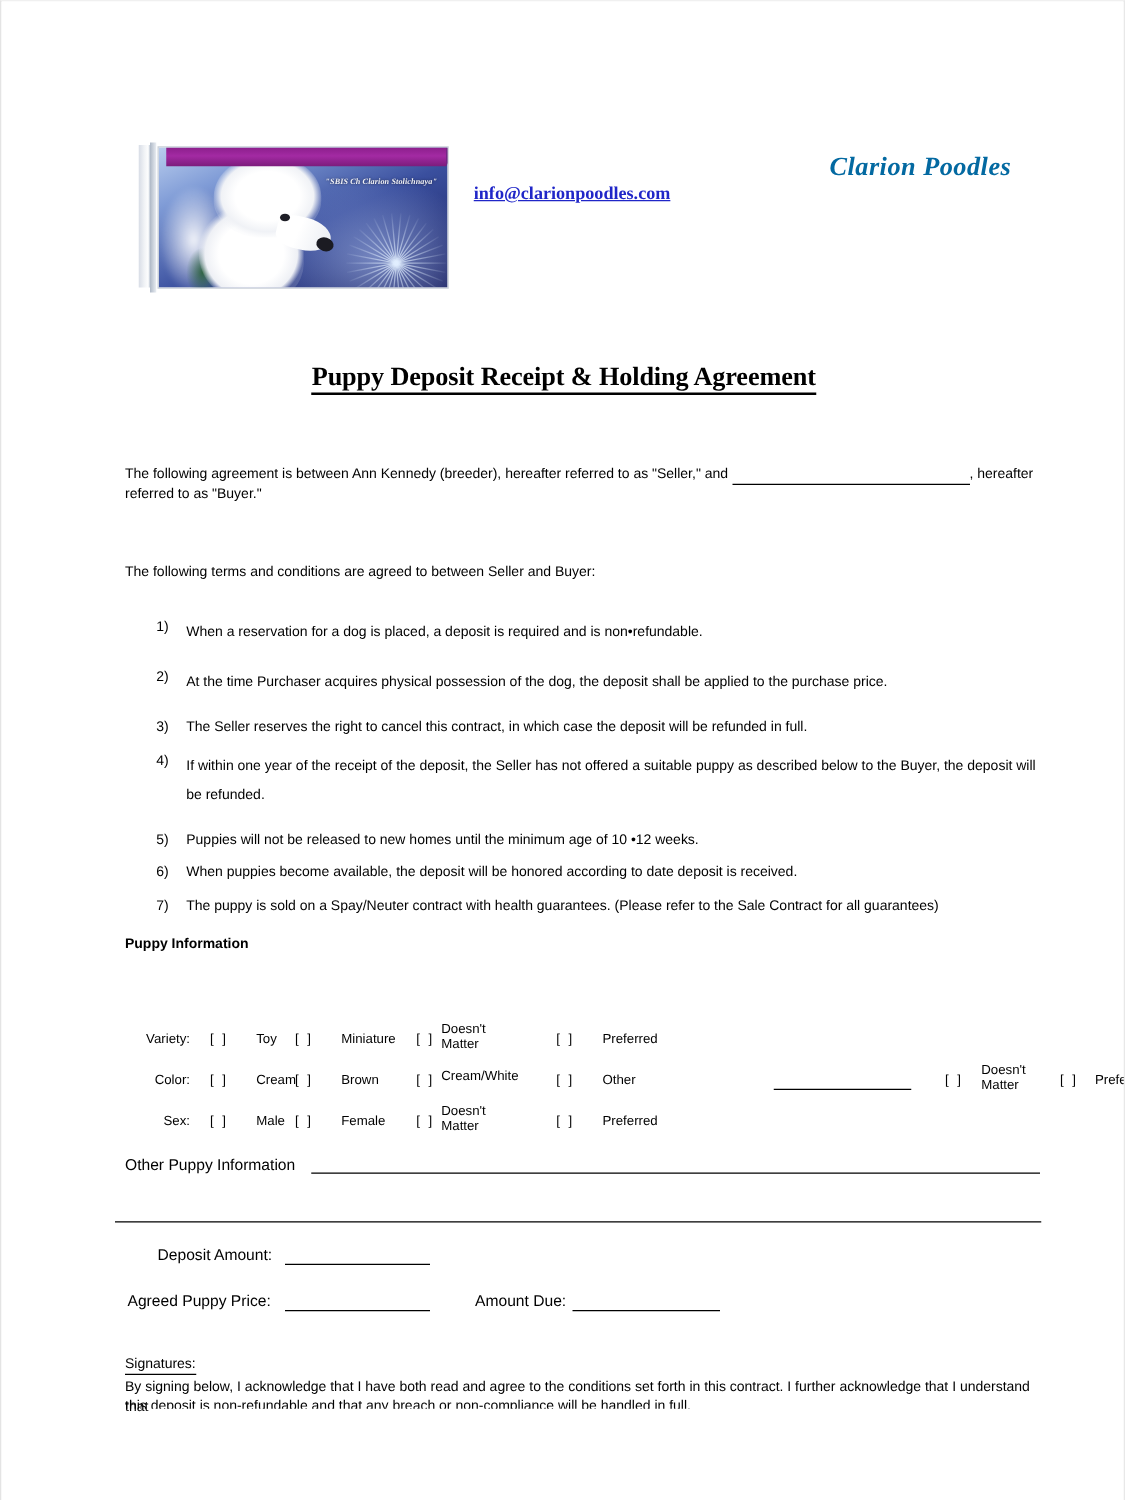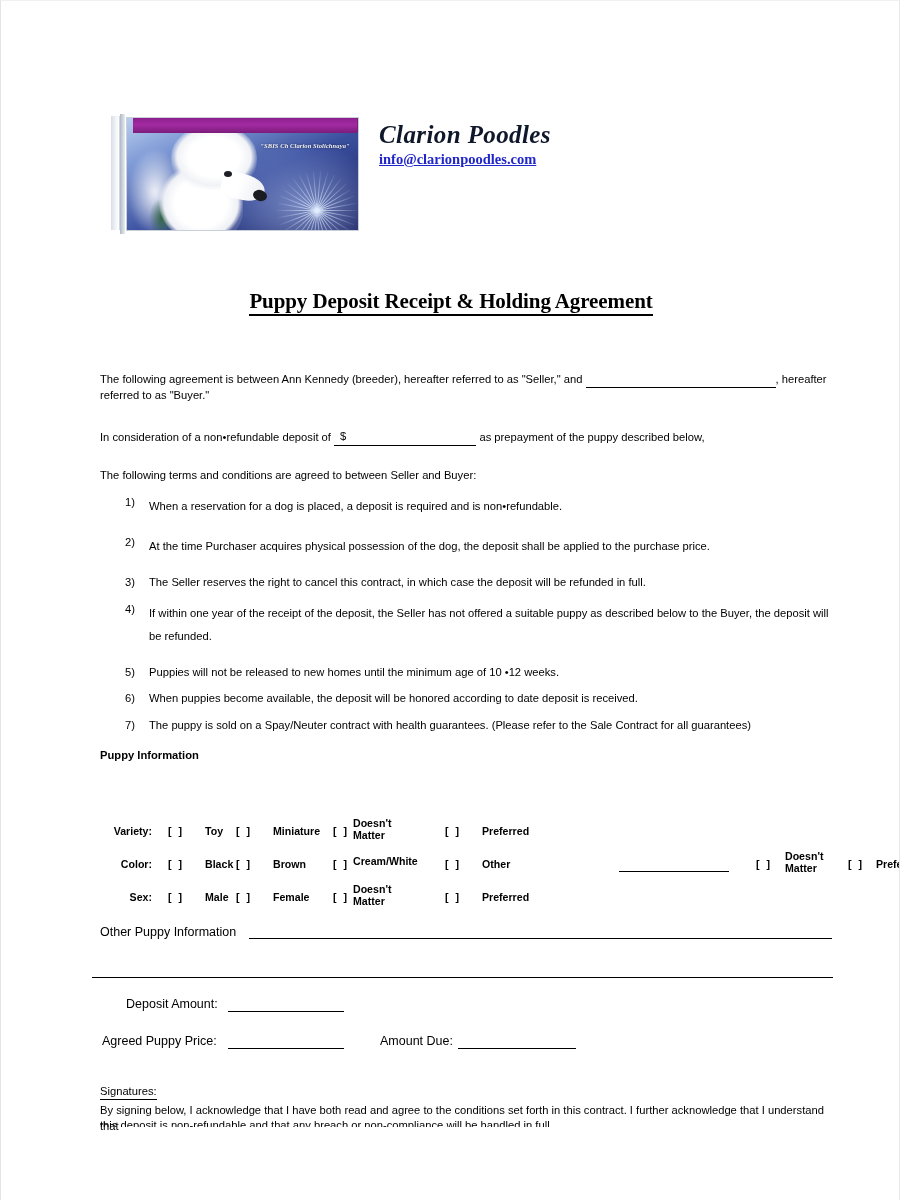--- a/index.html
+++ b/index.html
@@ -160,25 +160,26 @@
 
   .brand {
     position: absolute;
     left: 268px; top: 8px;
     width: 430px;
   }
   .brand-name {
     font-family: "Liberation Serif", serif;
     font-style: italic;
     font-weight: bold;
-    font-size: 25px;
+    font-size: 21px;
     letter-spacing: .4px;
-    color: #0f172a;
+    color: #0369a1;
     line-height: 1.05;
     white-space: nowrap;
+    text-align: right;
   }
   .brand-phone {
     font-family: "Liberation Serif", serif;
     font-style: italic;
     font-weight: bold;
     font-size: 15.5px;
     color: #131313;
     margin-top: 5px;
     padding-left: 6px;
     white-space: nowrap;
@@ -279,21 +280,20 @@
 
   .choices {
     position: absolute;
     left: 99px; top: 812px;
     width: 733px;
     font-size: 10.6px;
   }
   .crow {
     position: relative;
     height: 33px;
-    font-weight: bold;
   }
   .c-label {
     position: absolute;
     top: 12px;
     width: 52px;
     text-align: right;
     font-size: 10.6px;
   }
   .cbox {
     position: absolute;
@@ -459,23 +459,20 @@
 
   <div class="doc-title">
     <span>Puppy Deposit Receipt &amp; Holding Agreement</span>
   </div>
 
   <div class="body-wrap">
     <div class="para">
       <span>The following agreement is between Ann Kennedy (breeder), hereafter referred to as "Seller," and </span><span class="blank-line bl-buyer"></span><span>, hereafter referred to as "Buyer."</span>
     </div>
     <div class="spacer-lg"></div>
-    <div class="para">
-      <span>In consideration of a non•refundable deposit of </span><span class="deposit-group"><span>$</span><span class="dollar"></span></span><span> as prepayment of the puppy described below,</span>
-    </div>
     <div class="spacer-md"></div>
     <div class="para">The following terms and conditions are agreed to between Seller and Buyer:</div>
   </div>
 
   <div class="terms">
     <div class="term">
       <div class="term-num">1)</div>
       <div class="term-txt">When a reservation for a dog is placed, a deposit is required and is non•refundable.</div>
     </div>
     <div class="term">
@@ -516,21 +513,21 @@
       <div class="copt" style="left:173px;">Miniature</div>
       <div class="cbox" style="left:233px;">[  ]</div>
       <div class="copt two-line" style="left:253px;">Doesn't Matter</div>
       <div class="cbox" style="left:345px;">[  ]</div>
       <div class="copt" style="left:382px;">Preferred</div>
     </div>
 
     <div class="crow">
       <div class="c-label" style="left:0px;">Color:</div>
       <div class="cbox" style="left:68px;">[  ]</div>
-      <div class="copt" style="left:105px;">Black</div>
+      <div class="copt" style="left:105px;">Cream</div>
       <div class="cbox" style="left:136px;">[  ]</div>
       <div class="copt" style="left:173px;">Brown</div>
       <div class="cbox" style="left:233px;">[  ]</div>
       <div class="copt mid" style="left:253px;">Cream/White</div>
       <div class="cbox" style="left:345px;">[  ]</div>
       <div class="copt" style="left:382px;">Other</div>
       <div class="other-rule"></div>
       <div class="cbox" style="left:656px;">[  ]</div>
       <div class="copt two-line" style="left:685px;">Doesn't Matter</div>
       <div class="cbox" style="left:748px;">[  ]</div>

